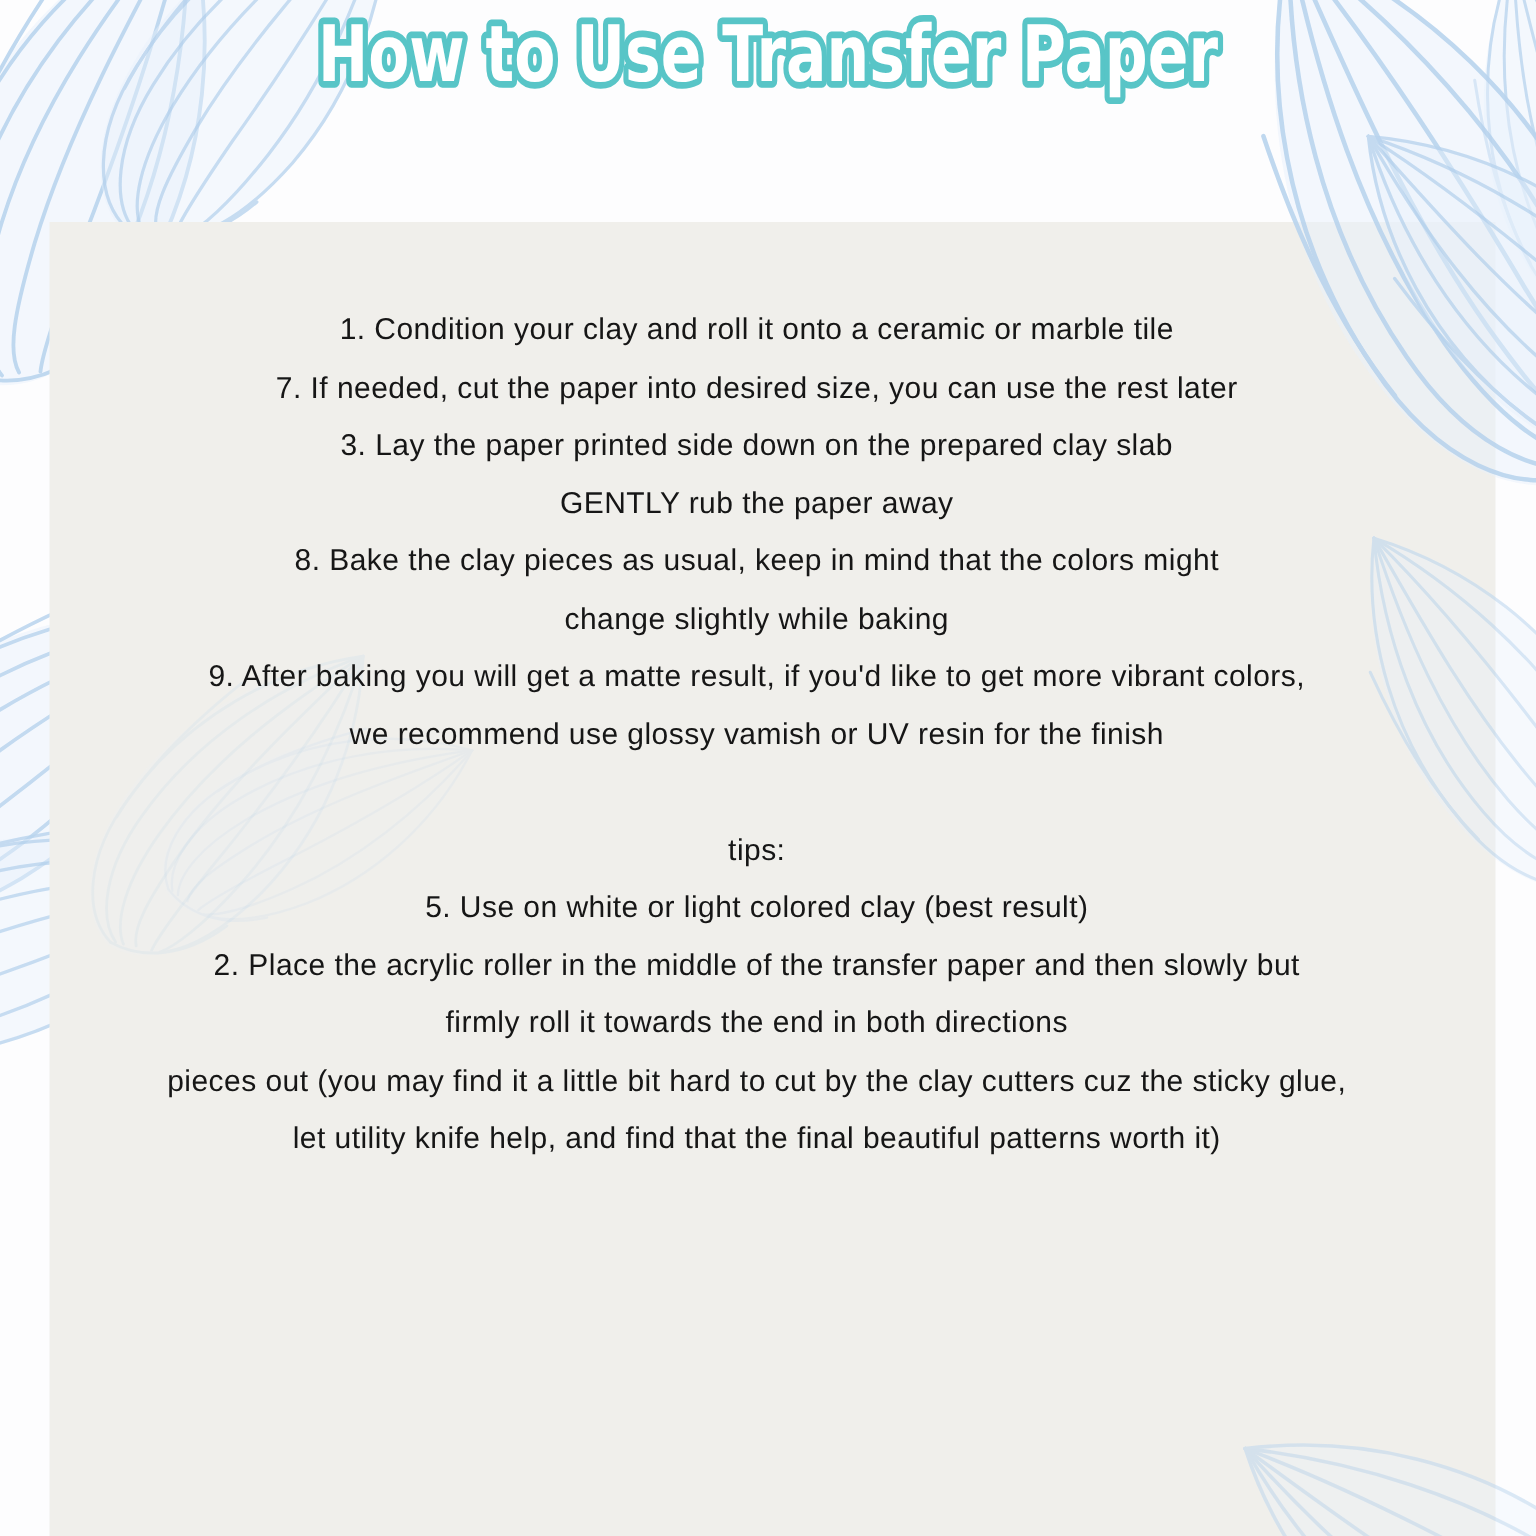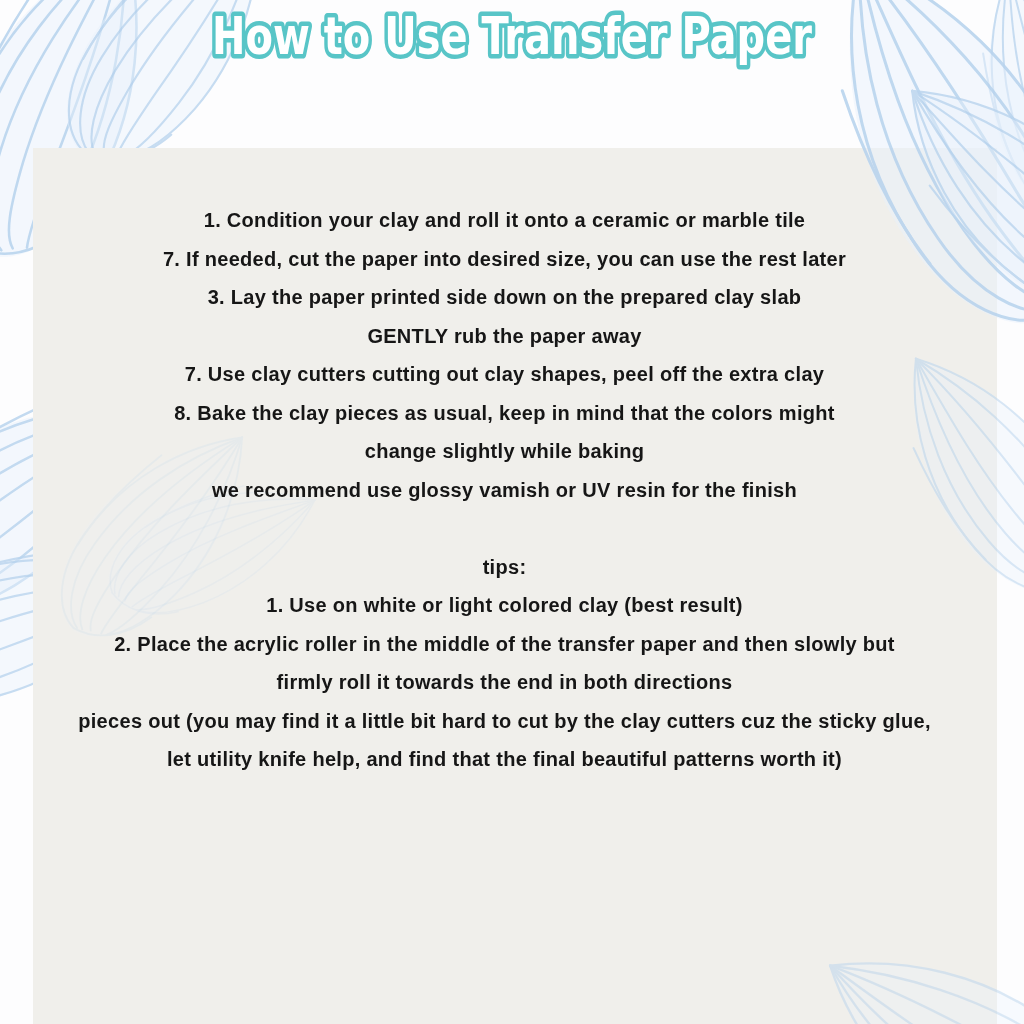--- a/index.html
+++ b/index.html
@@ -40,21 +40,21 @@
     stroke-width:9px;
     stroke-linejoin:round;
     stroke-linecap:round;
     paint-order:stroke fill;
   }
   .content{
     position:absolute;z-index:4;
     left:25px;right:40px;top:201px;
     text-align:center;
     color:var(--ink);
-    font-weight:bold;
+    font-weight:normal;
     font-size:20px;
     letter-spacing:.3px;
   }
   .line{
     line-height:38.5px;
     white-space:nowrap;
   }
   .spacer{height:38.5px;}
   .tips-label{line-height:38.5px;text-align:center;}
 </style>
@@ -100,27 +100,27 @@
 <svg class="title-svg" viewBox="0 0 1024 76">
   <text class="title-text" x="512" y="54" text-anchor="middle" textLength="600" lengthAdjust="spacingAndGlyphs">How to Use Transfer Paper</text>
 </svg>
 
 <div class="content">
   <div id="steps">
       <div class="line">1. Condition your clay and roll it onto a ceramic or marble tile</div>
       <div class="line">7. If needed, cut the paper into desired size, you can use the rest later</div>
       <div class="line">3. Lay the paper printed side down on the prepared clay slab</div>
       <div class="line">GENTLY rub the paper away</div>
-      <div class="line">7. Use clay cutters cutting out clay shapes, peel off the extra clay</div>
       <div class="line">8. Bake the clay pieces as usual, keep in mind that the colors might</div>
       <div class="line">change slightly while baking</div>
+      <div class="line">9. After baking you will get a matte result, if you'd like to get more vibrant colors,</div>
       <div class="line">we recommend use glossy vamish or UV resin for the finish</div>
     </div>
   <div class="spacer"></div>
   <div class="tips-label">tips:</div>
   <div id="tips">
-      <div class="line">1. Use on white or light colored clay (best result)</div>
+      <div class="line">5. Use on white or light colored clay (best result)</div>
       <div class="line">2. Place the acrylic roller in the middle of the transfer paper and then slowly but</div>
       <div class="line">firmly roll it towards the end in both directions</div>
       <div class="line">pieces out (you may find it a little bit hard to cut by the clay cutters cuz the sticky glue,</div>
       <div class="line">let utility knife help, and find that the final beautiful patterns worth it)</div>
     </div>
 </div>
 
 </body></html>

